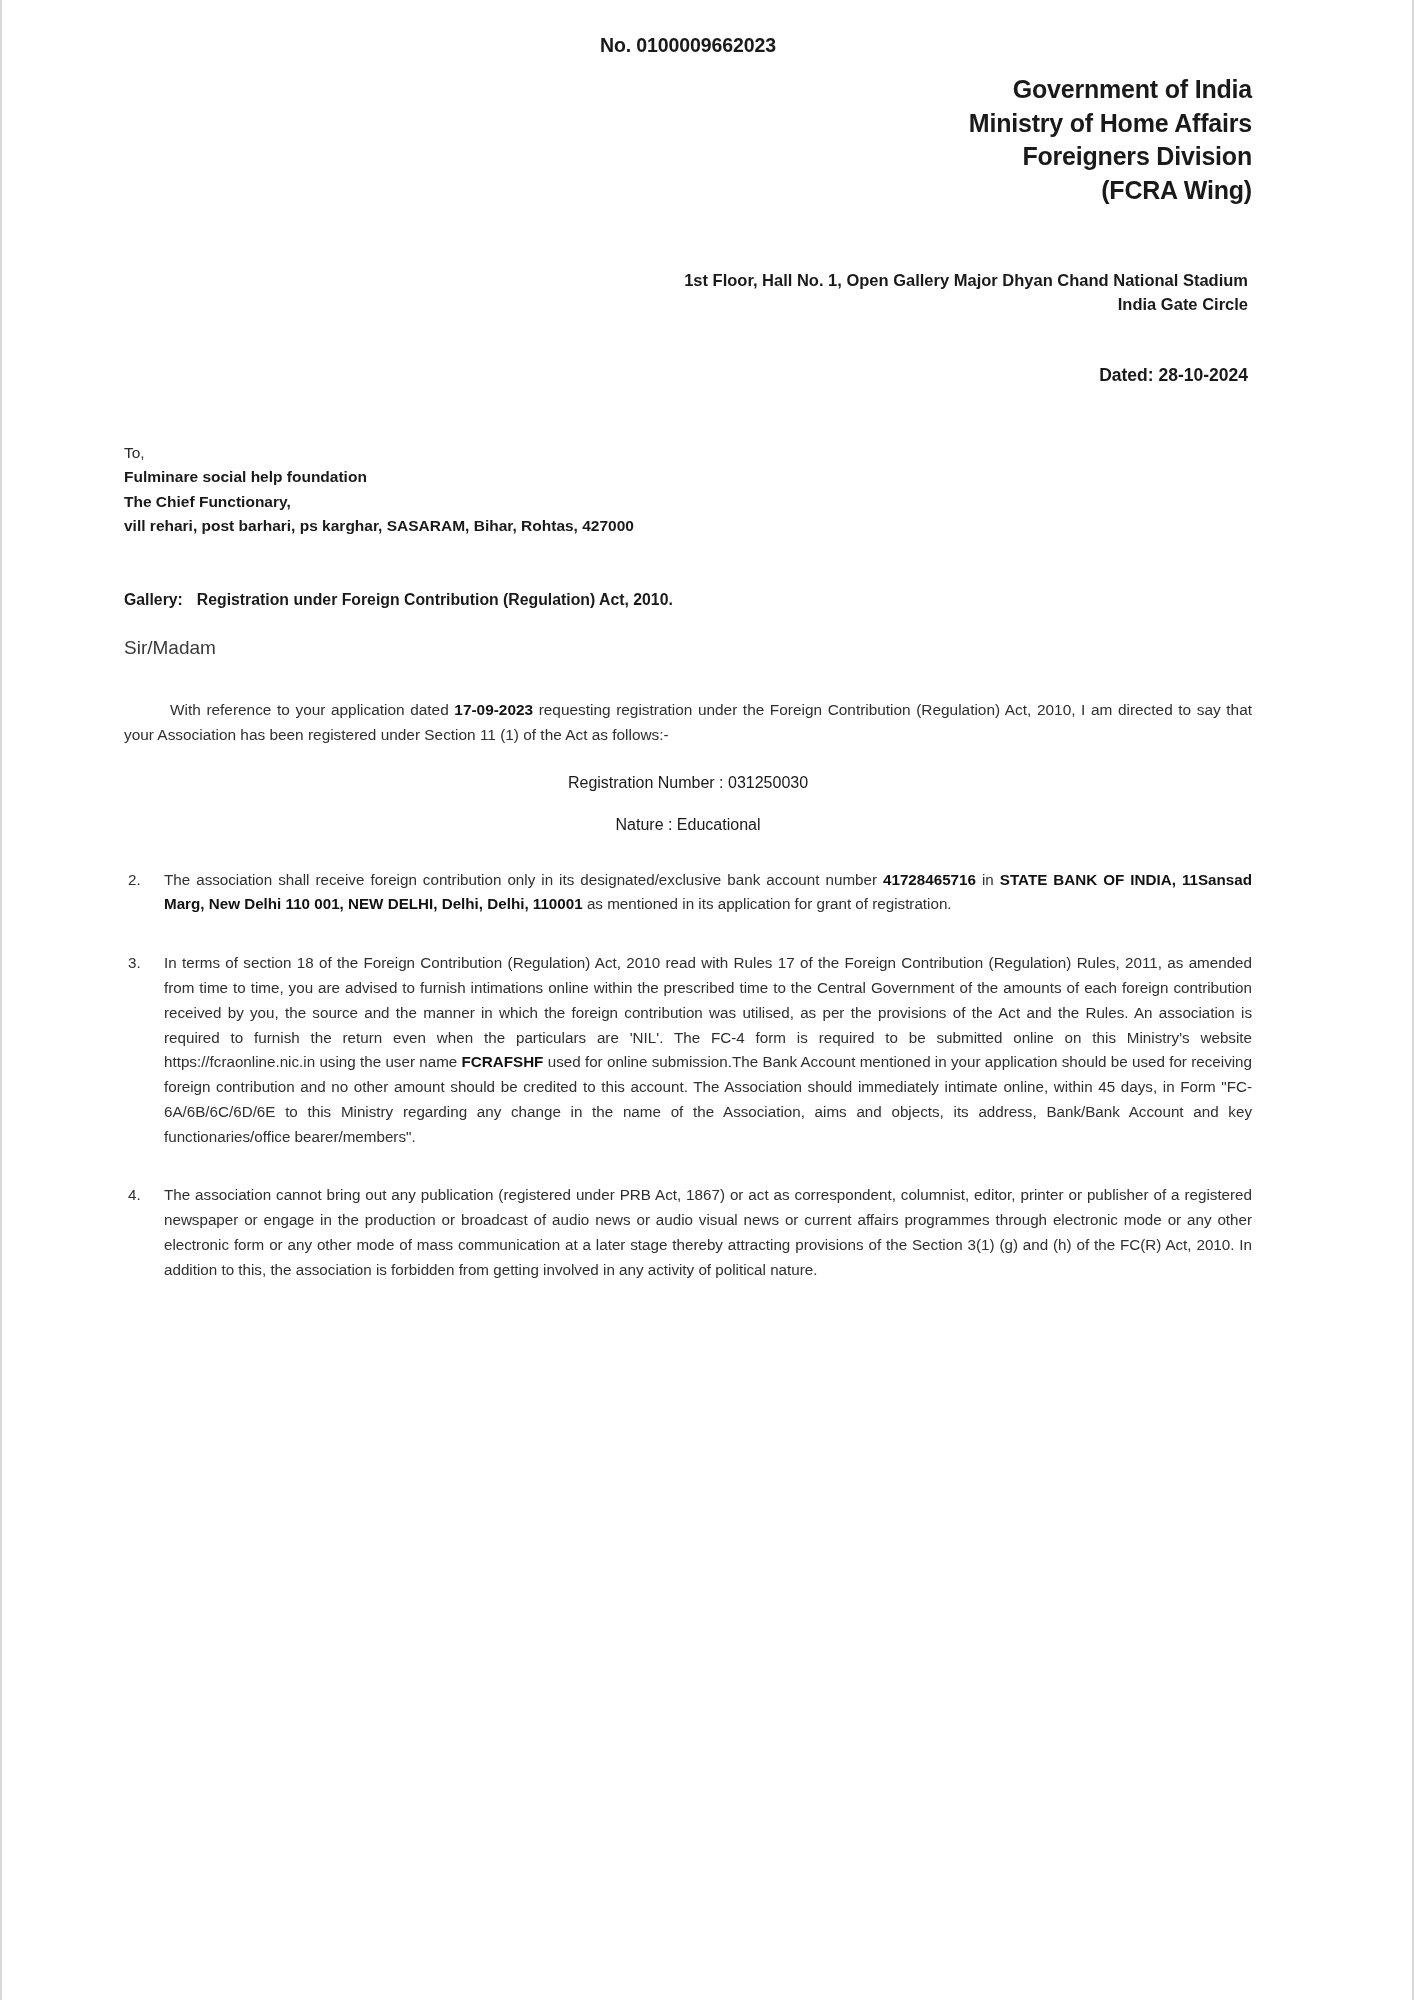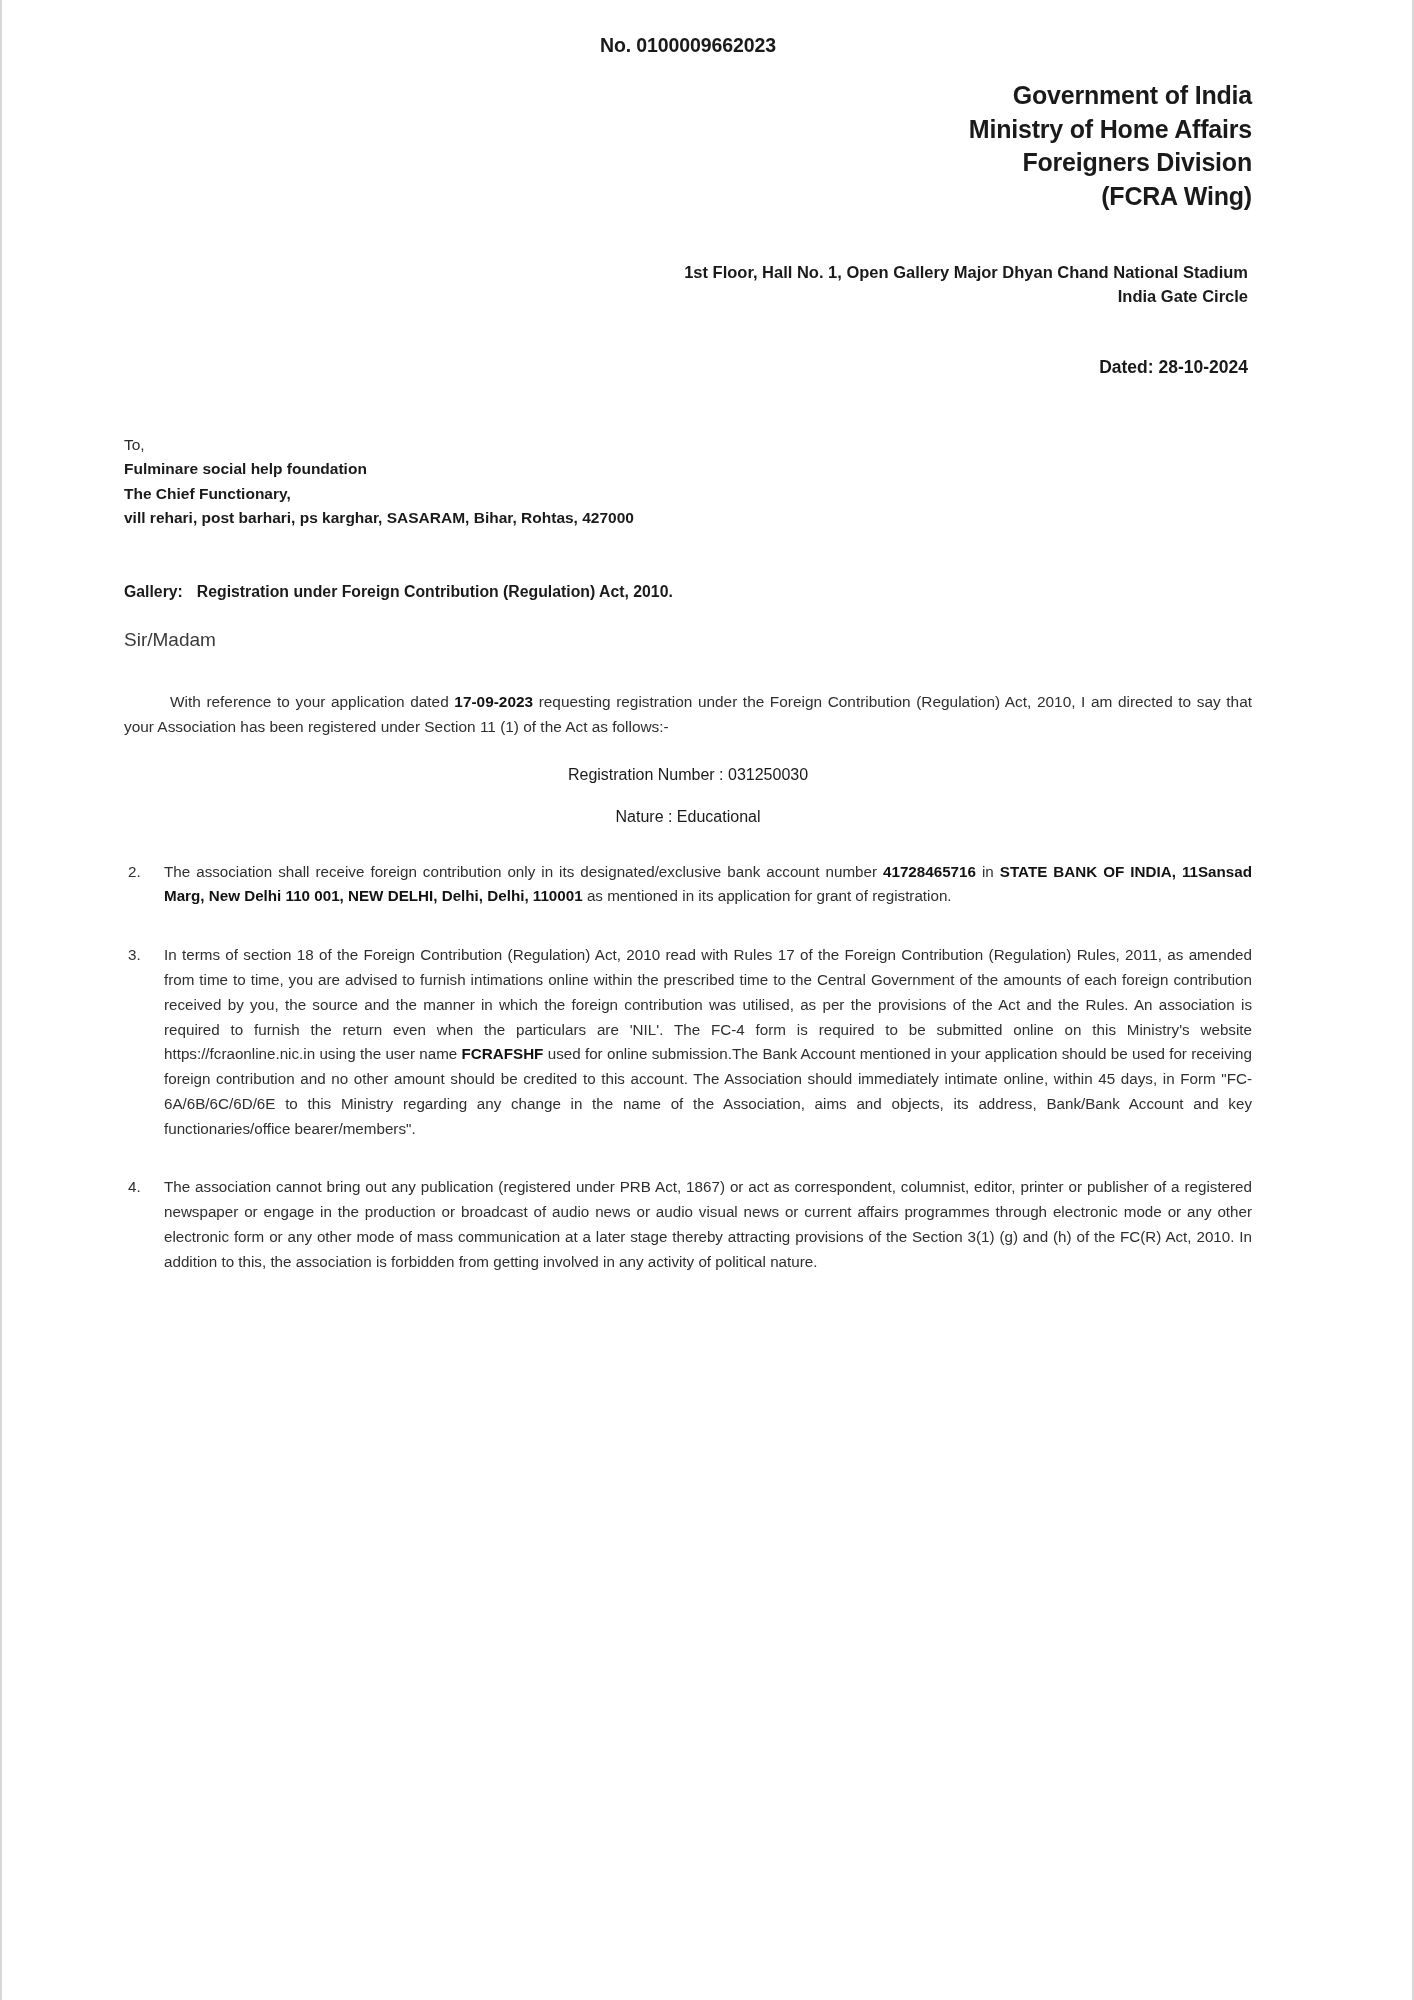--- a/index.html
+++ b/index.html
@@ -31,36 +31,36 @@
     padding: 34px 160px 0 122px;
   }
 
   
   .doc-no {
     text-align: center;
     font-weight: bold;
     font-size: 19.5px;
     letter-spacing: -0.1px;
     color: #1a1a1a;
-    margin-bottom: 22px;
+    margin-bottom: 16px;
   }
   .org-lines {
     text-align: right;
     font-weight: bold;
     color: #1a1a1a;
   }
   .org-lines .l {
     font-size: 25px;
     line-height: 1.34;
     letter-spacing: -0.2px;
   }
 
   
   .addr-block {
-    margin-top: 48px;
+    margin-top: 62px;
     text-align: right;
     font-weight: bold;
     font-size: 16.5px;
     line-height: 1.45;
     color: #1a1a1a;
     padding-right: 4px;
   }
   .date-line {
     margin-top: 48px;
     text-align: right;

